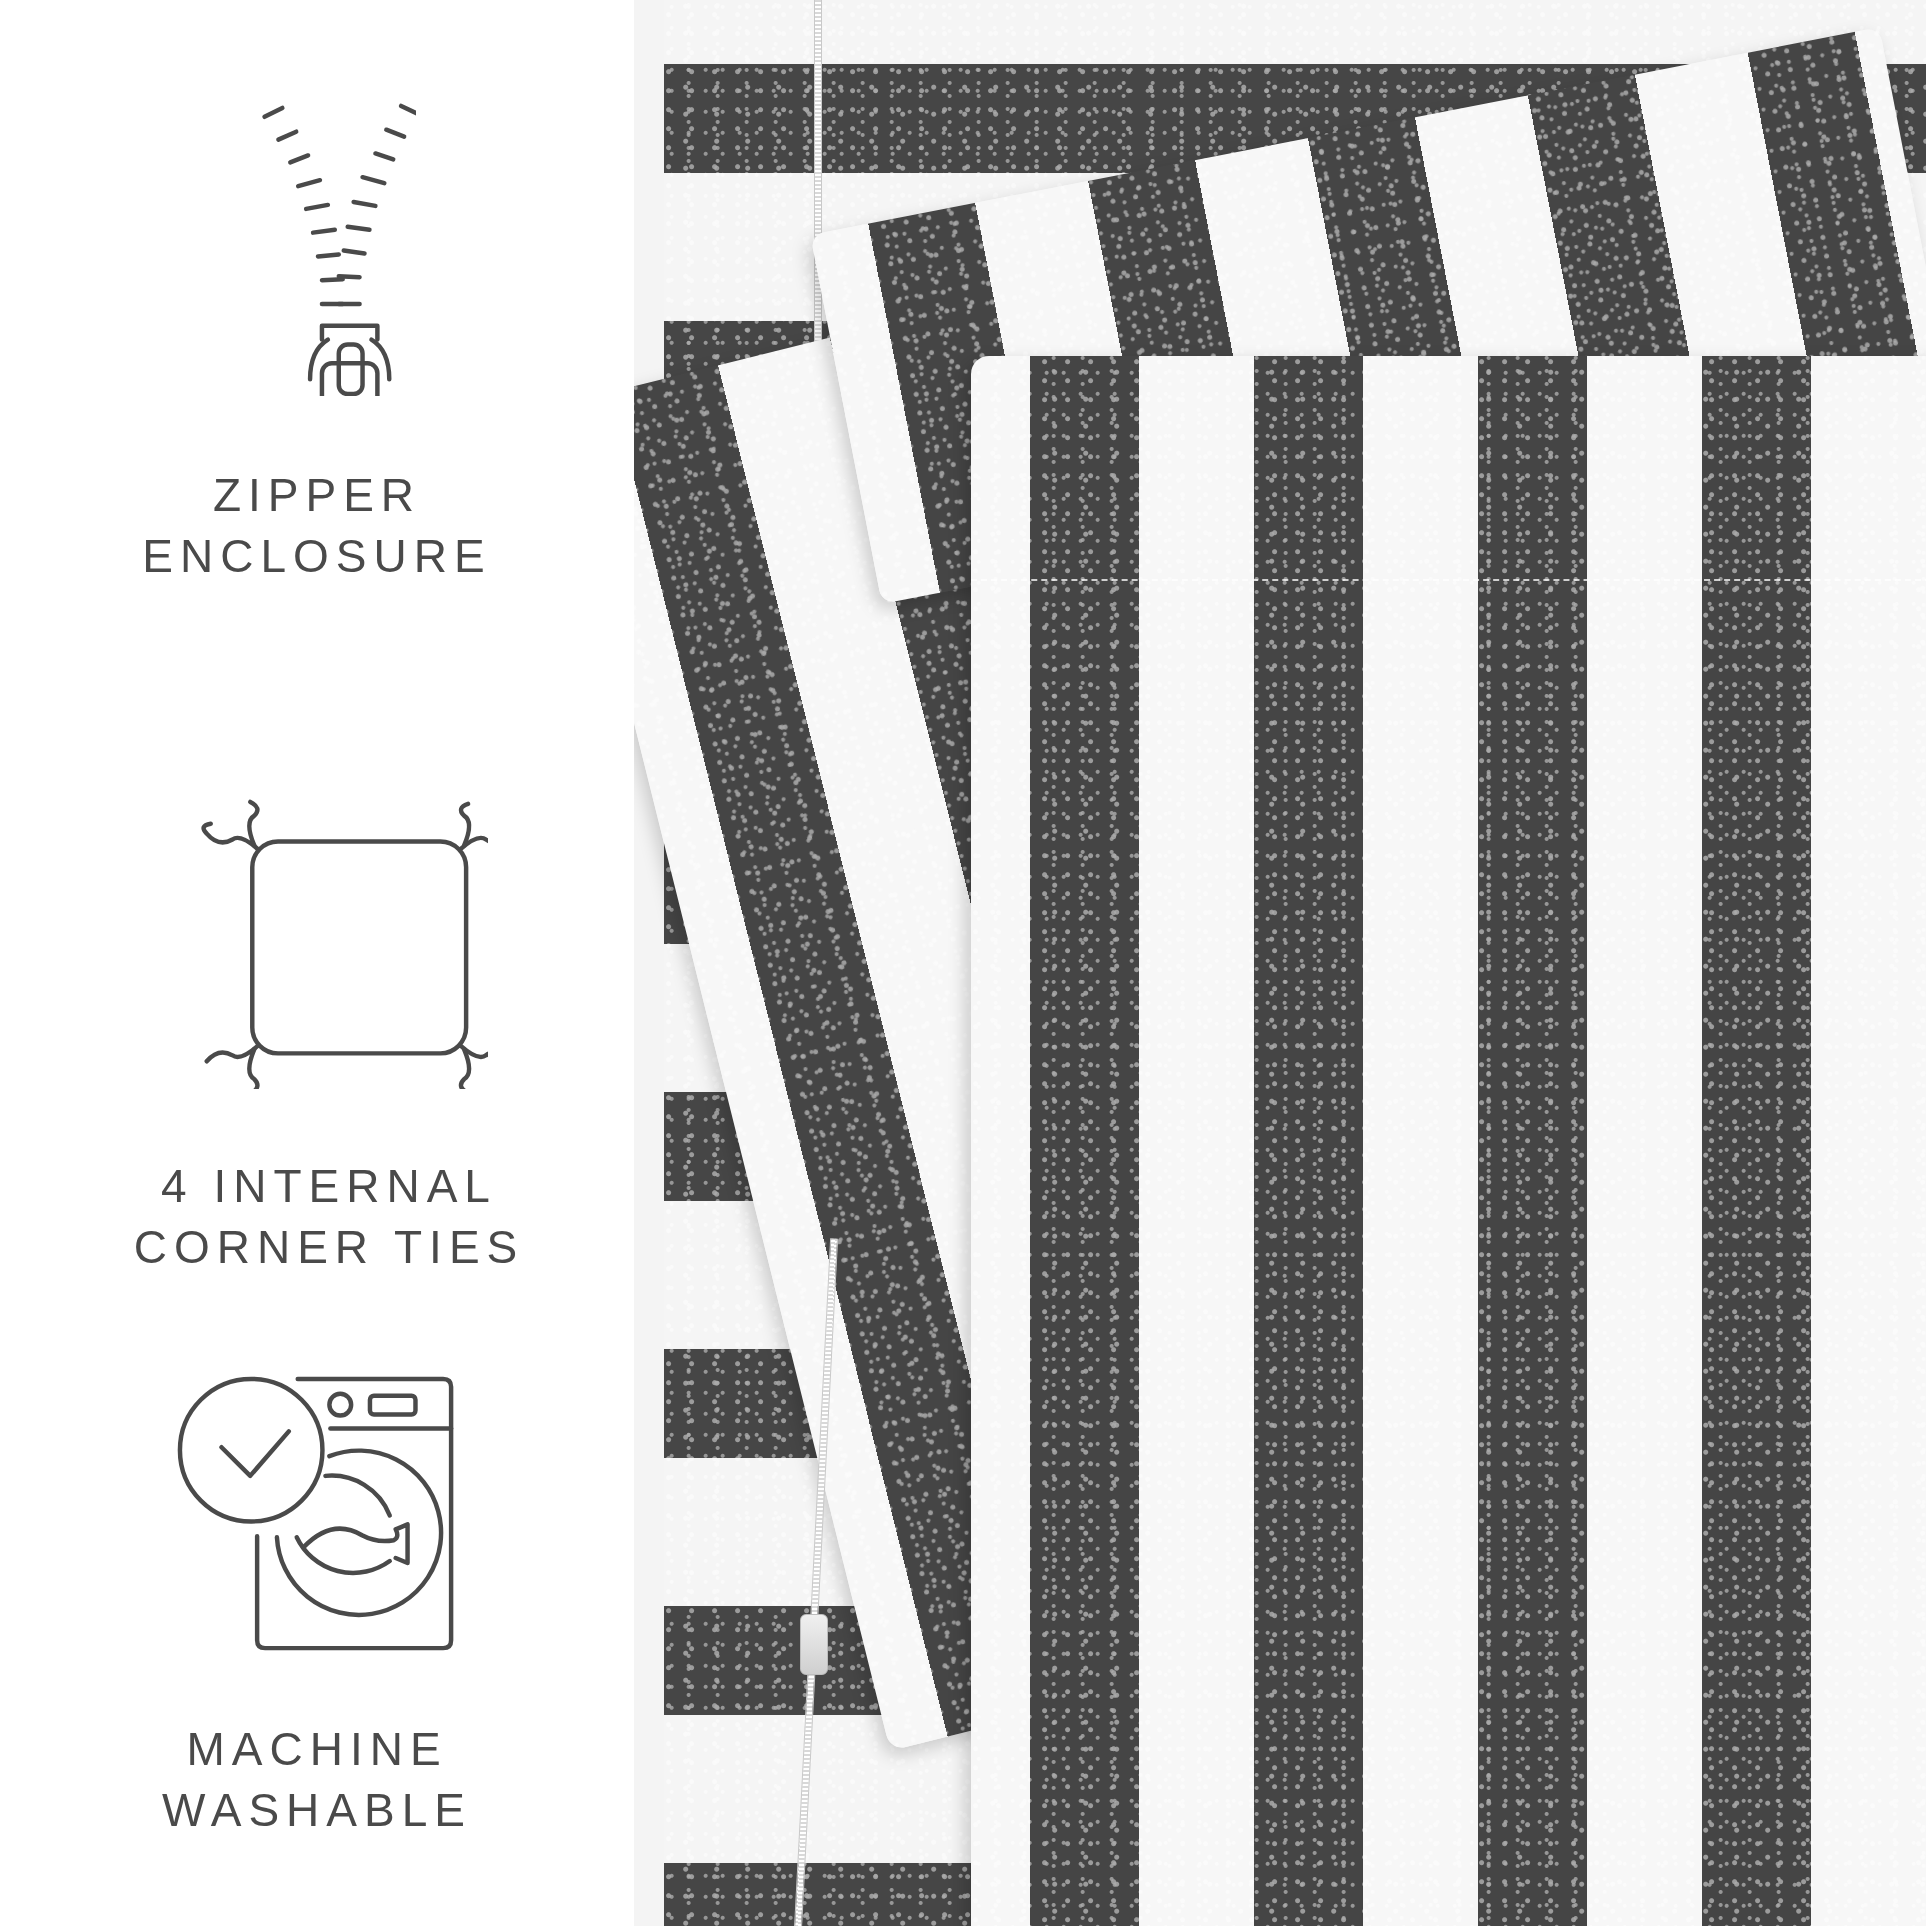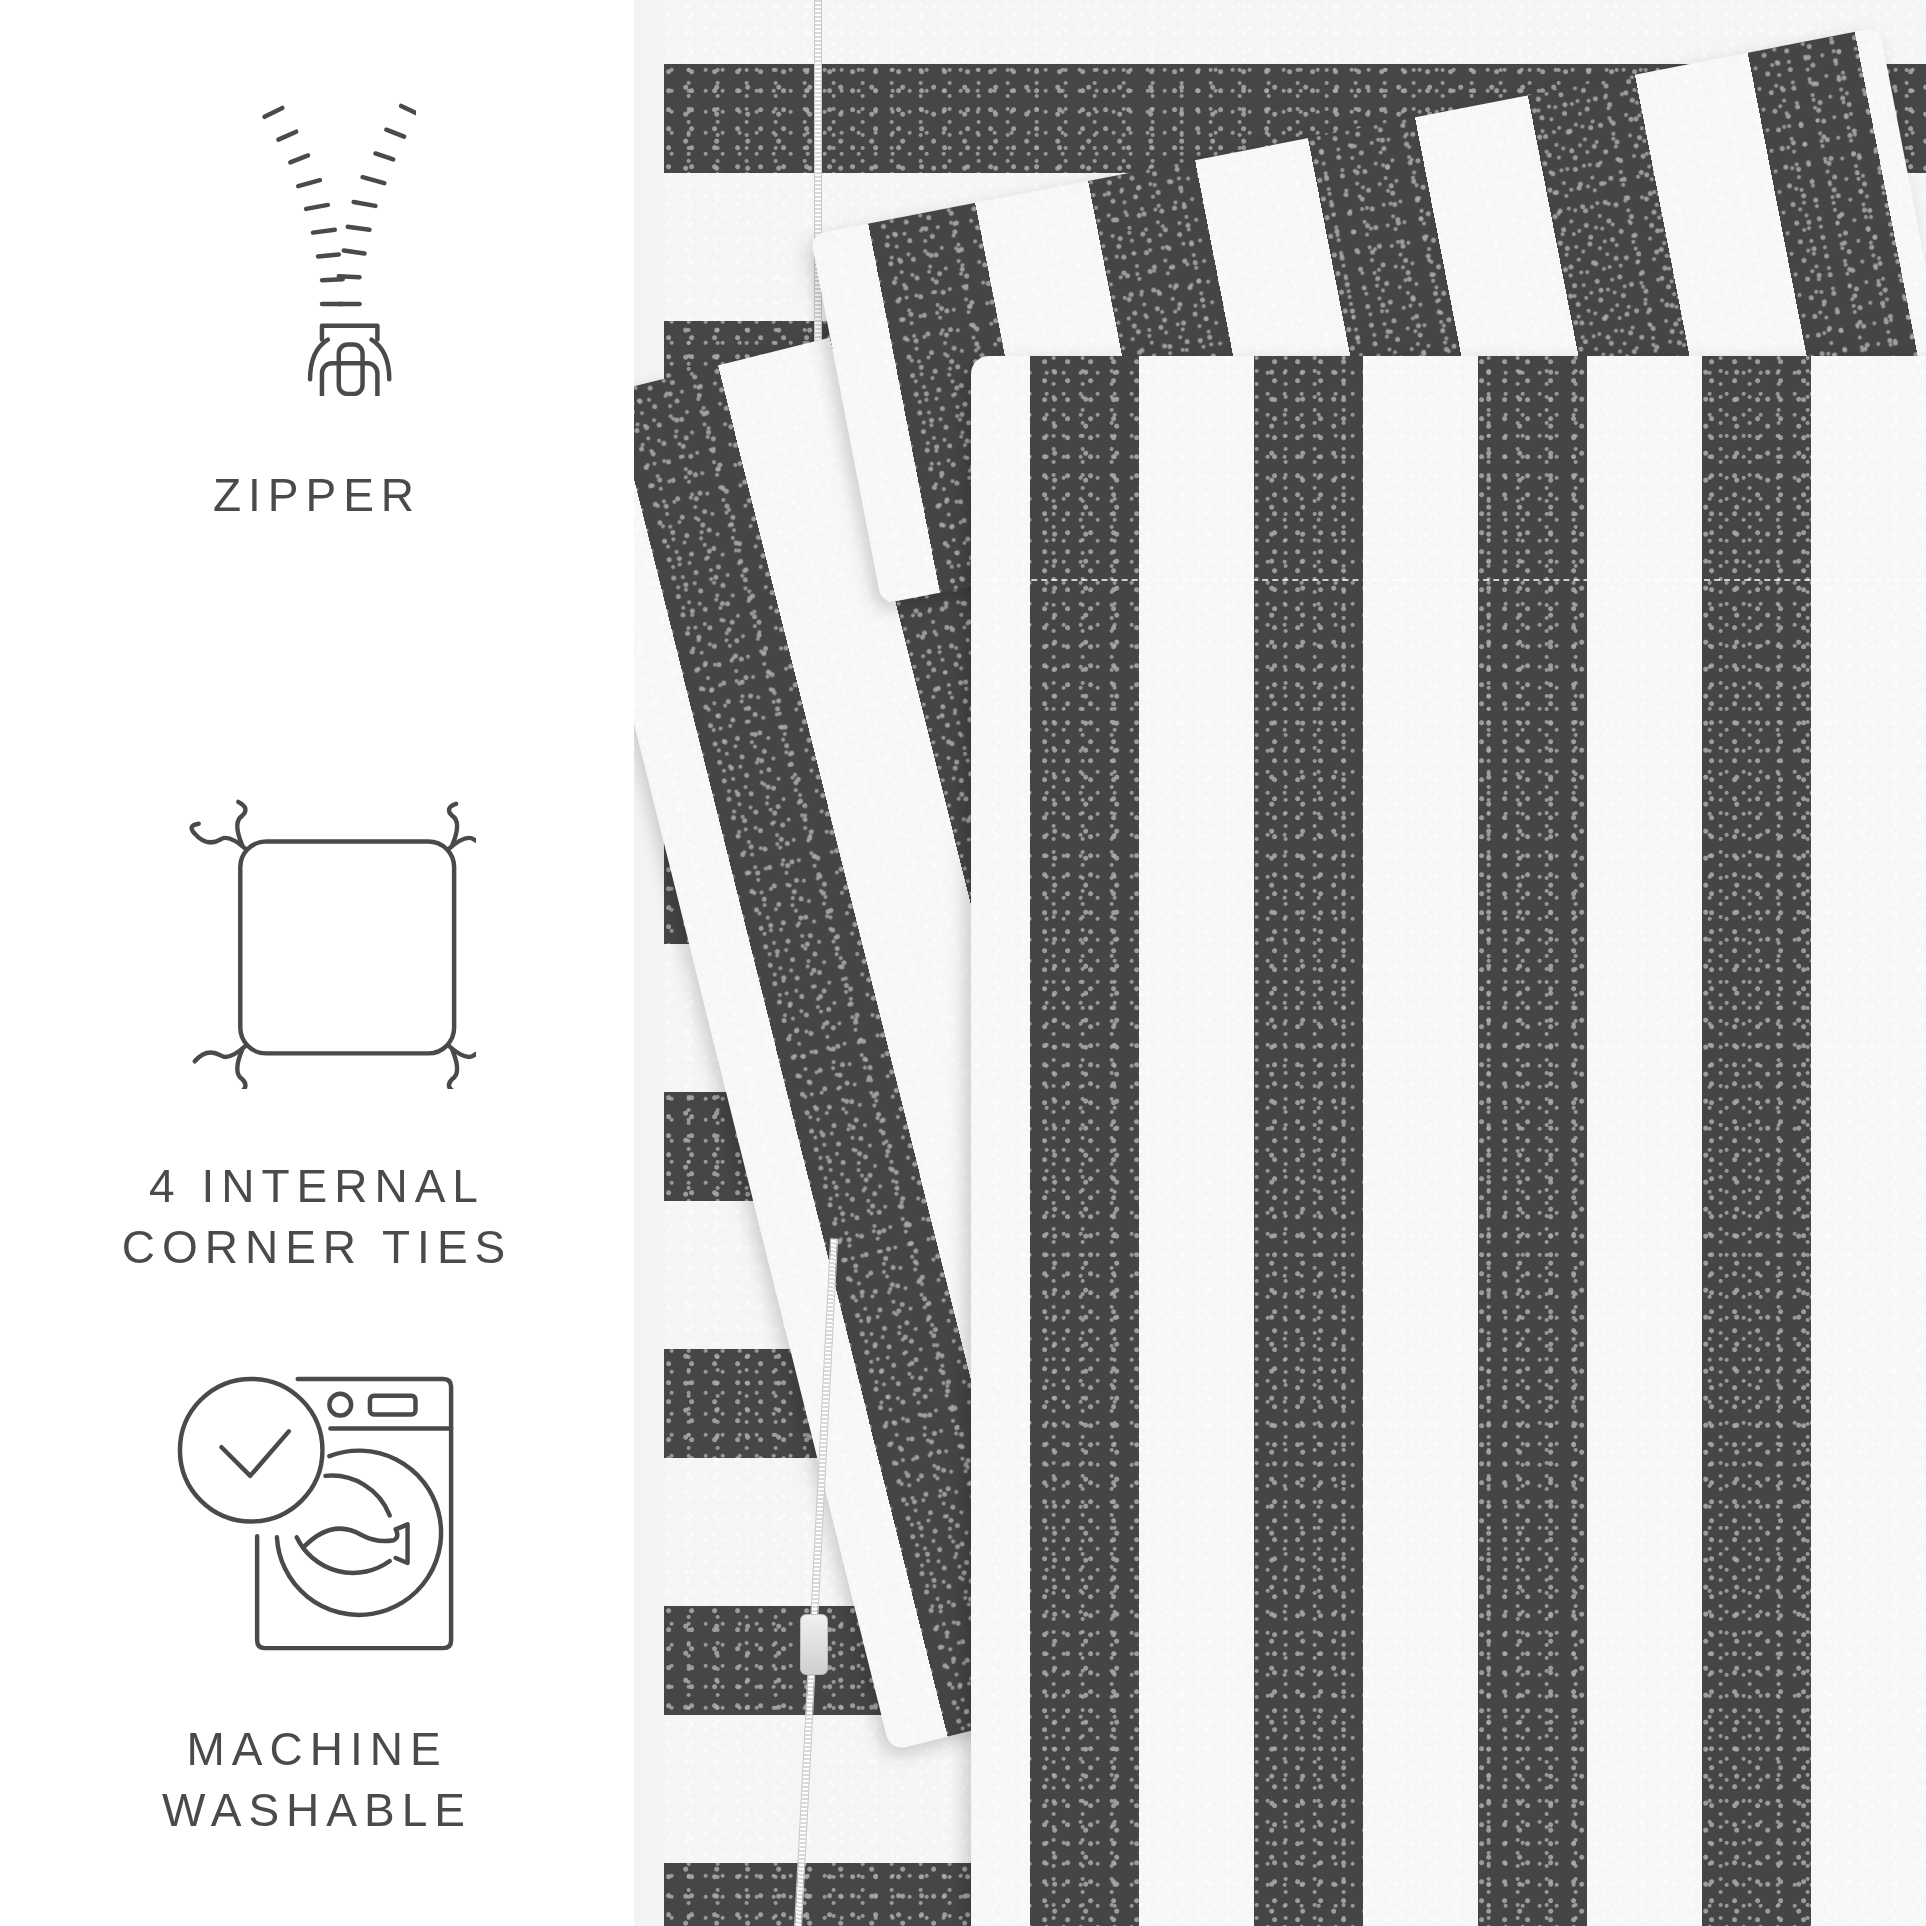--- a/index.html
+++ b/index.html
@@ -13,21 +13,21 @@
       background: #ffffff;
     }
     .feature { position: absolute; left: 0; width: 634px; text-align: center; }
     .feature svg { display: block; margin: 0 auto; }
     .feature-label {
       color: #4a4a4a; font-size: 46px; letter-spacing: 7px; line-height: 61px;
       text-transform: uppercase; font-weight: 400;
     }
     .f-zipper { top: 99px; }
     .f-zipper .feature-label { margin-top: 69px; }
-    .f-ties { top: 792px; }
+    .f-ties { top: 792px; padding-left: 12px; }
     .f-ties .feature-label { margin-top: 67px; }
     .f-wash { top: 1371px; }
     .f-wash .feature-label { margin-top: 61px; }
 
     
     .fabric { position: absolute; left: 634px; top: 0; width: 1293px; height: 1927px; background: #f4f4f4; overflow: hidden; }
     .layer { position: absolute; }
     .h-stripes {
       background: repeating-linear-gradient(to bottom,
         #f5f5f5 0px, #f5f5f5 74px,
@@ -92,20 +92,21 @@
 
       <path d="M105 243 V229 H161 V243"></path>
       <path d="M93 283 Q93 254 111 243"></path>
       <path d="M173 283 Q173 254 155 243"></path>
       <rect x="105" y="267" width="56" height="106" rx="10" transform="translate(0,-0)"></rect>
       <rect x="122" y="248" width="24" height="50" rx="9"></rect>
       <rect x="122" y="316" width="24" height="25" rx="3"></rect>
     </svg>
     <div class="feature-label">
       <div>ZIPPER</div>
+      <div>ENCLOSURE</div>
     </div>
   </div>
 
   <div class="feature f-ties">
     <svg width="317" height="297" viewBox="0 0 320 300" fill="none" stroke="#4a4a4a" stroke-width="4.5" stroke-linecap="round" stroke-linejoin="round">
       <rect x="82" y="50" width="216" height="214" rx="26"></rect>
 
       <path d="M88 58 Q70 42 62 48 Q48 56 36 42 Q28 34 40 32"></path>
       <path d="M84 54 Q74 30 84 24 Q92 16 80 10"></path>
 

